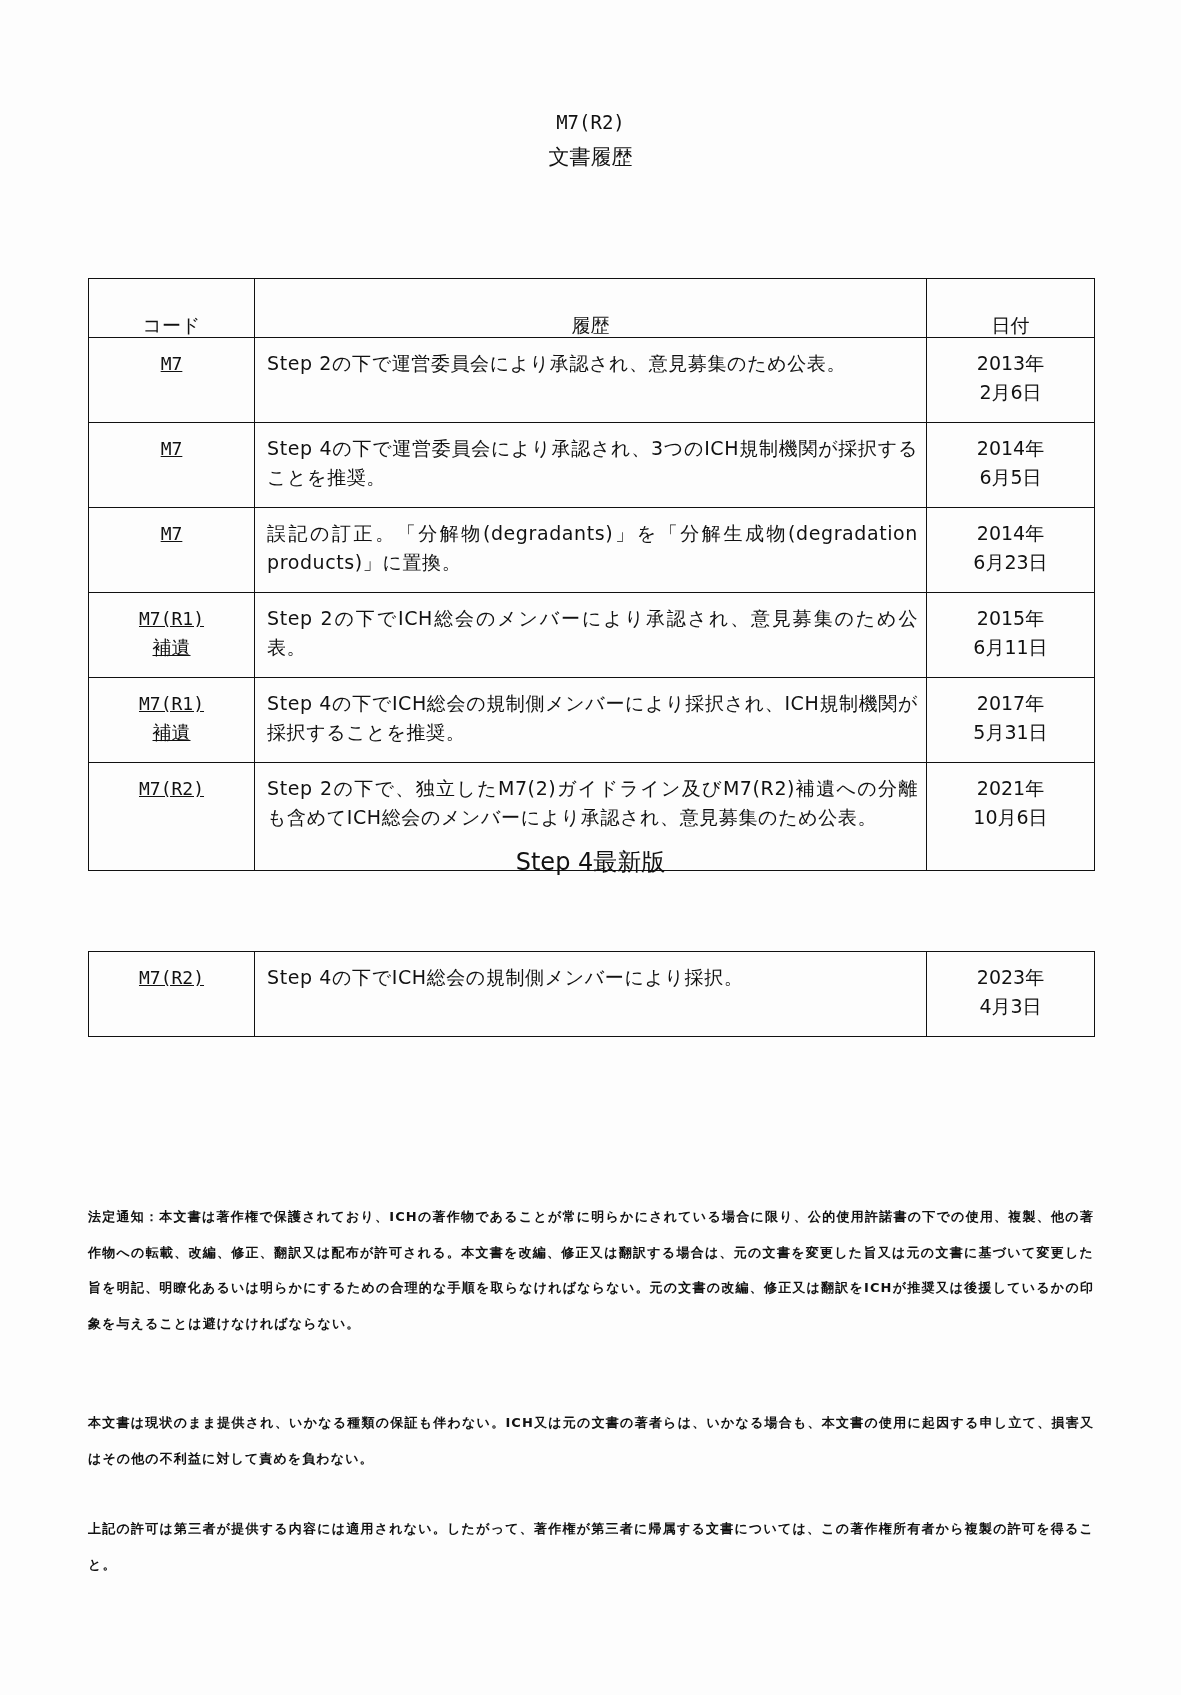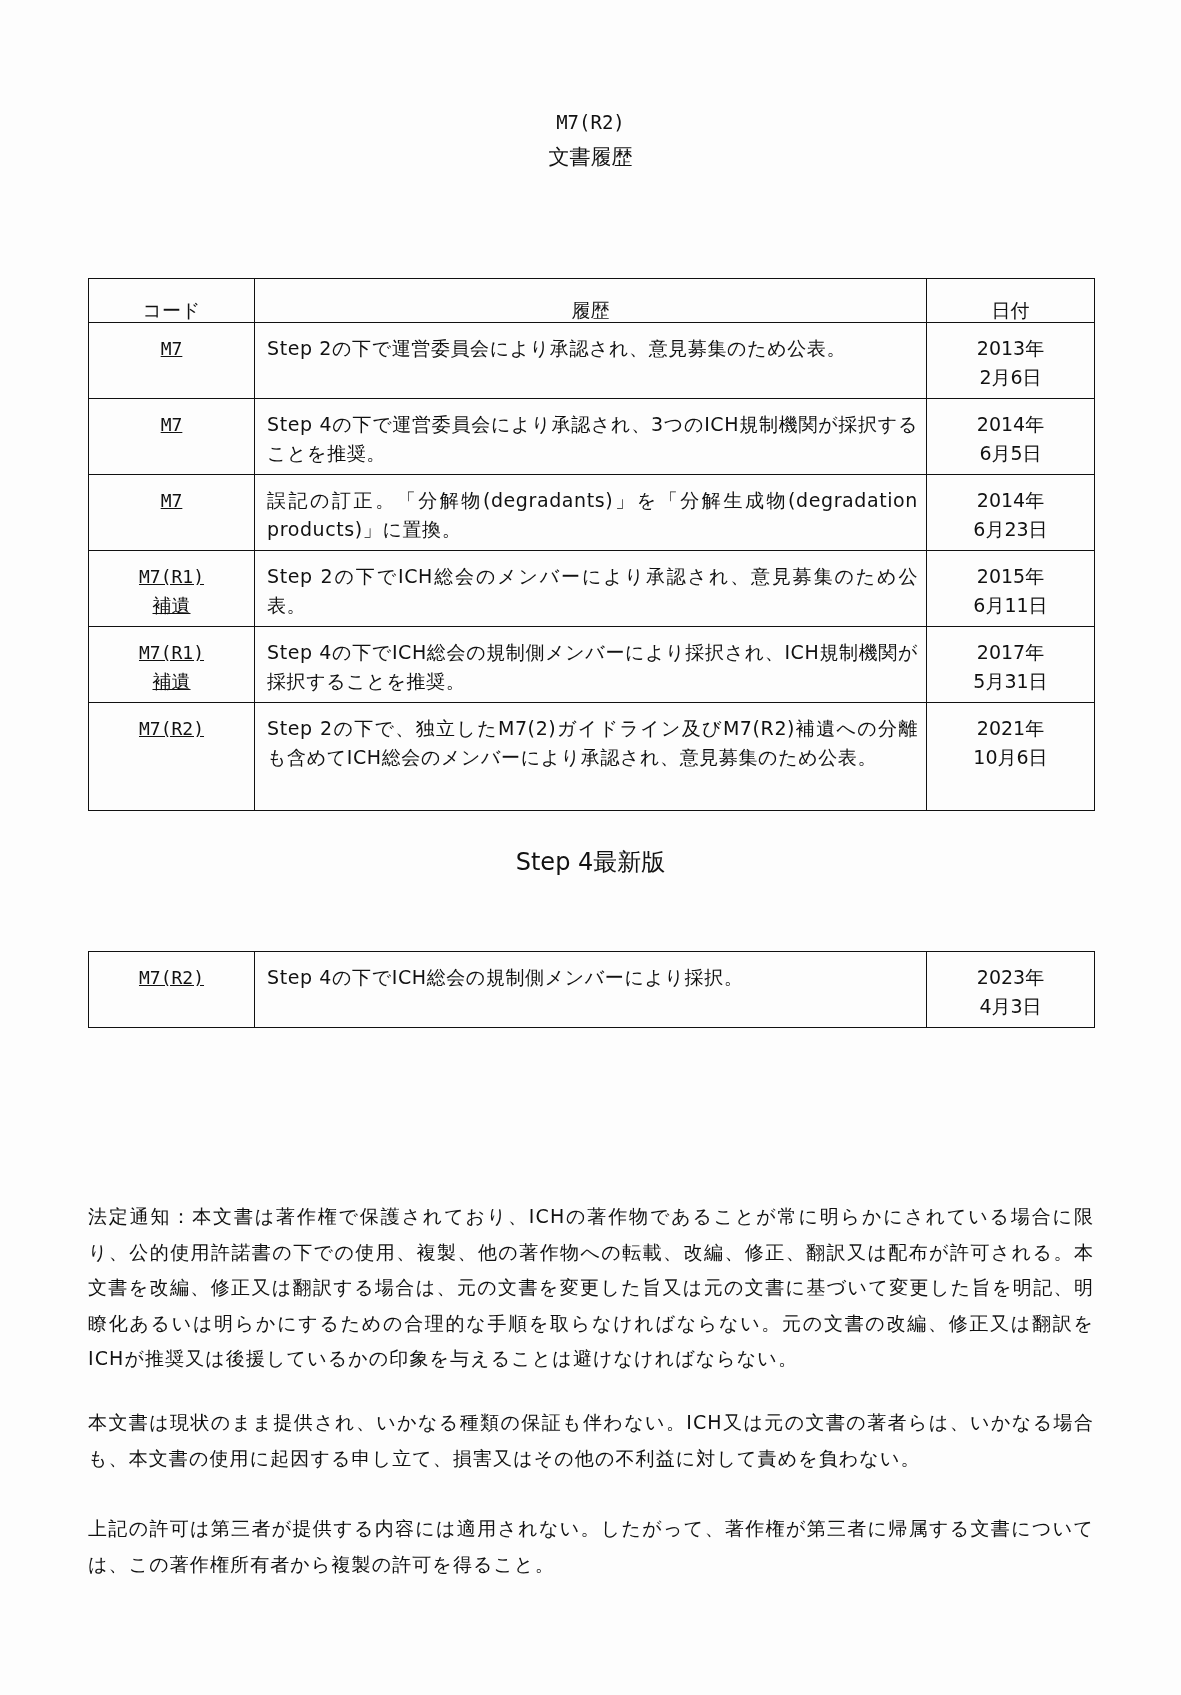--- a/index.html
+++ b/index.html
@@ -36,21 +36,21 @@
       position: absolute;
       left: 88px;
       border-collapse: collapse;
       table-layout: fixed;
       width: 1006px;
       font-size: 19px;
     }
     table.hist td, table.hist th {
       border: 1.5px solid #111;
       vertical-align: top;
-      padding: 0;
+      padding: 15px;
       font-weight: normal;
     }
     table.hist col.c-code { width: 166px; }
     table.hist col.c-hist { width: 672px; }
     table.hist col.c-date { width: 168px; }
 
     #history-table { top: 262px; }
     #history-table thead th {
       height: 43px;
       vertical-align: bottom;
@@ -97,25 +97,26 @@
       line-height: 28px;
     }
 
     #latest-table { top: 935px; }
     #latest-table tbody tr { height: 76px; }
 
     .notice {
       position: absolute;
       left: 88px;
       width: 1006px;
-      font-size: 19px;
+      font-size: 13px;
       line-height: 35.5px;
       letter-spacing: 1.1px;
       text-align: justify;
       margin: 0;
+      font-weight: bold;
     }
     #notice-1 { top: 1183px; }
     #notice-2 { top: 1389px; }
     #notice-3 { top: 1495px; }
   </style>
 </head>
 <body>
 
 <div class="page">
 

